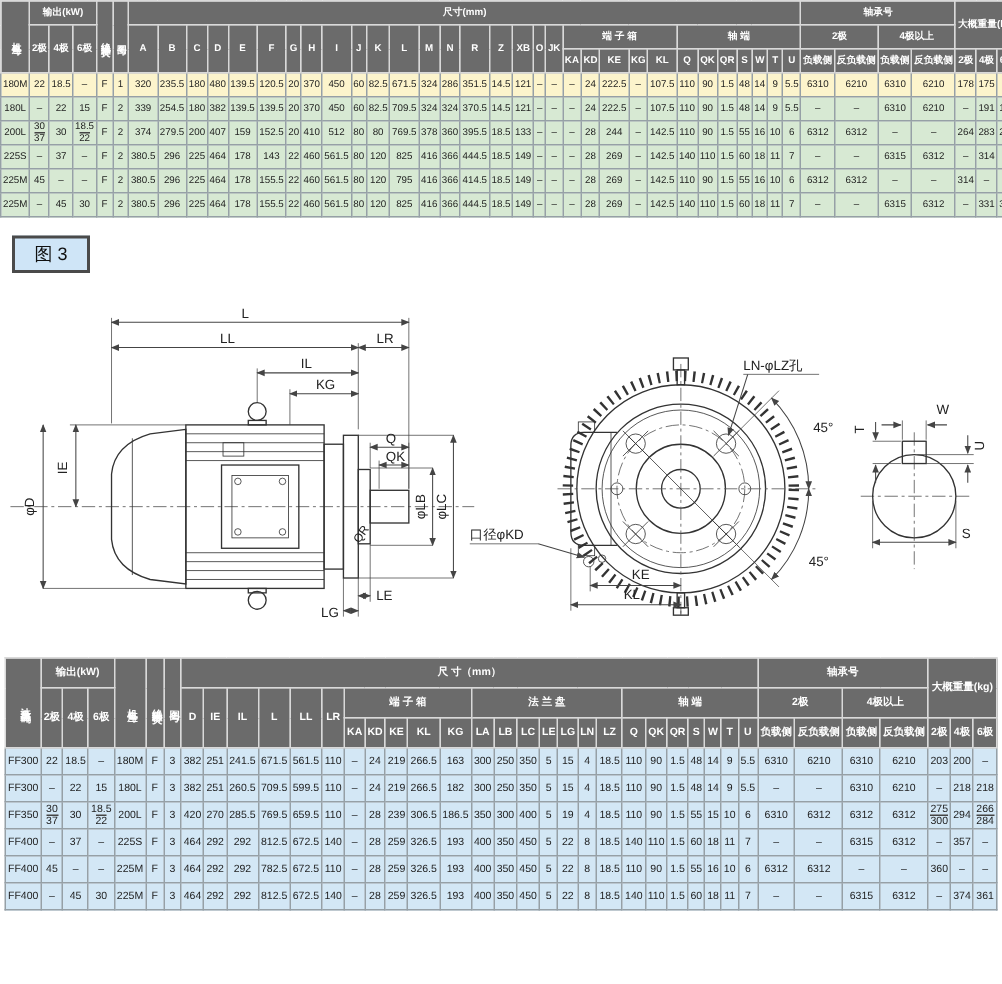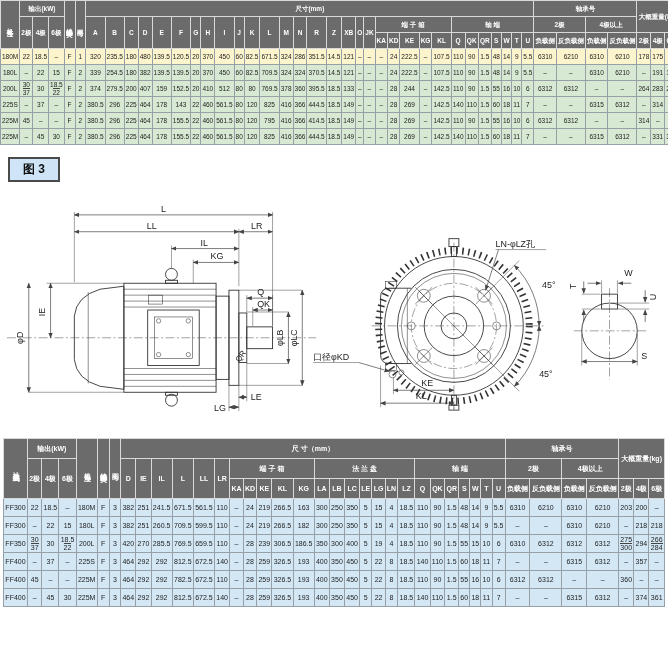--- a/index.html
+++ b/index.html
@@ -15,21 +15,21 @@
   .t-top tbody tr:first-child td{background:#fcf4cc;}
   .t-top tbody tr:not(:first-child) td{background:#d7e9d3;}
   .t-bottom{margin-top:10px;}
   .t-bottom thead th{font-size:7px;height:17px;}
   .t-bottom td{font-size:7px;height:17px;background:#d3e7f5;}
   .vert{writing-mode:vertical-rl;text-orientation:upright;letter-spacing:1px;padding:1px 0;}
   .side{font-size:5.5px;}
   .fr{display:inline-flex;flex-direction:column;align-items:center;line-height:1.1;vertical-align:middle;}
   .fr span + span{border-top:1px solid #444;}
   .figbox{display:inline-block;margin:12px 0 0 8px;padding:2px 13px;background:#cfe5f7;
-        border:2px solid #4a4a4a;font-weight:bold;font-size:12px;color:#101010;}
+        border:2px solid #4a4a4a;font-weight:normal;font-size:12px;color:#101010;}
   svg.diagram{display:block;margin:4px auto 0 auto;}
   .ln{fill:none;stroke:#333;stroke-width:0.9;}
   .thin{stroke-width:0.55;}
   .cl{fill:none;stroke:#555;stroke-width:0.55;stroke-dasharray:9 2.5 2 2.5;}
   .dim{fill:none;stroke:#444;stroke-width:0.7;}
   .ext{fill:none;stroke:#444;stroke-width:0.5;}
   .ticks{fill:none;stroke:#333;stroke-width:7;stroke-dasharray:1.6 4.4;}
   svg text{font-size:9px;fill:#222;font-family:"Liberation Sans","DejaVu Sans",sans-serif;}
   svg text.sm{font-size:8px;}
 </style>

